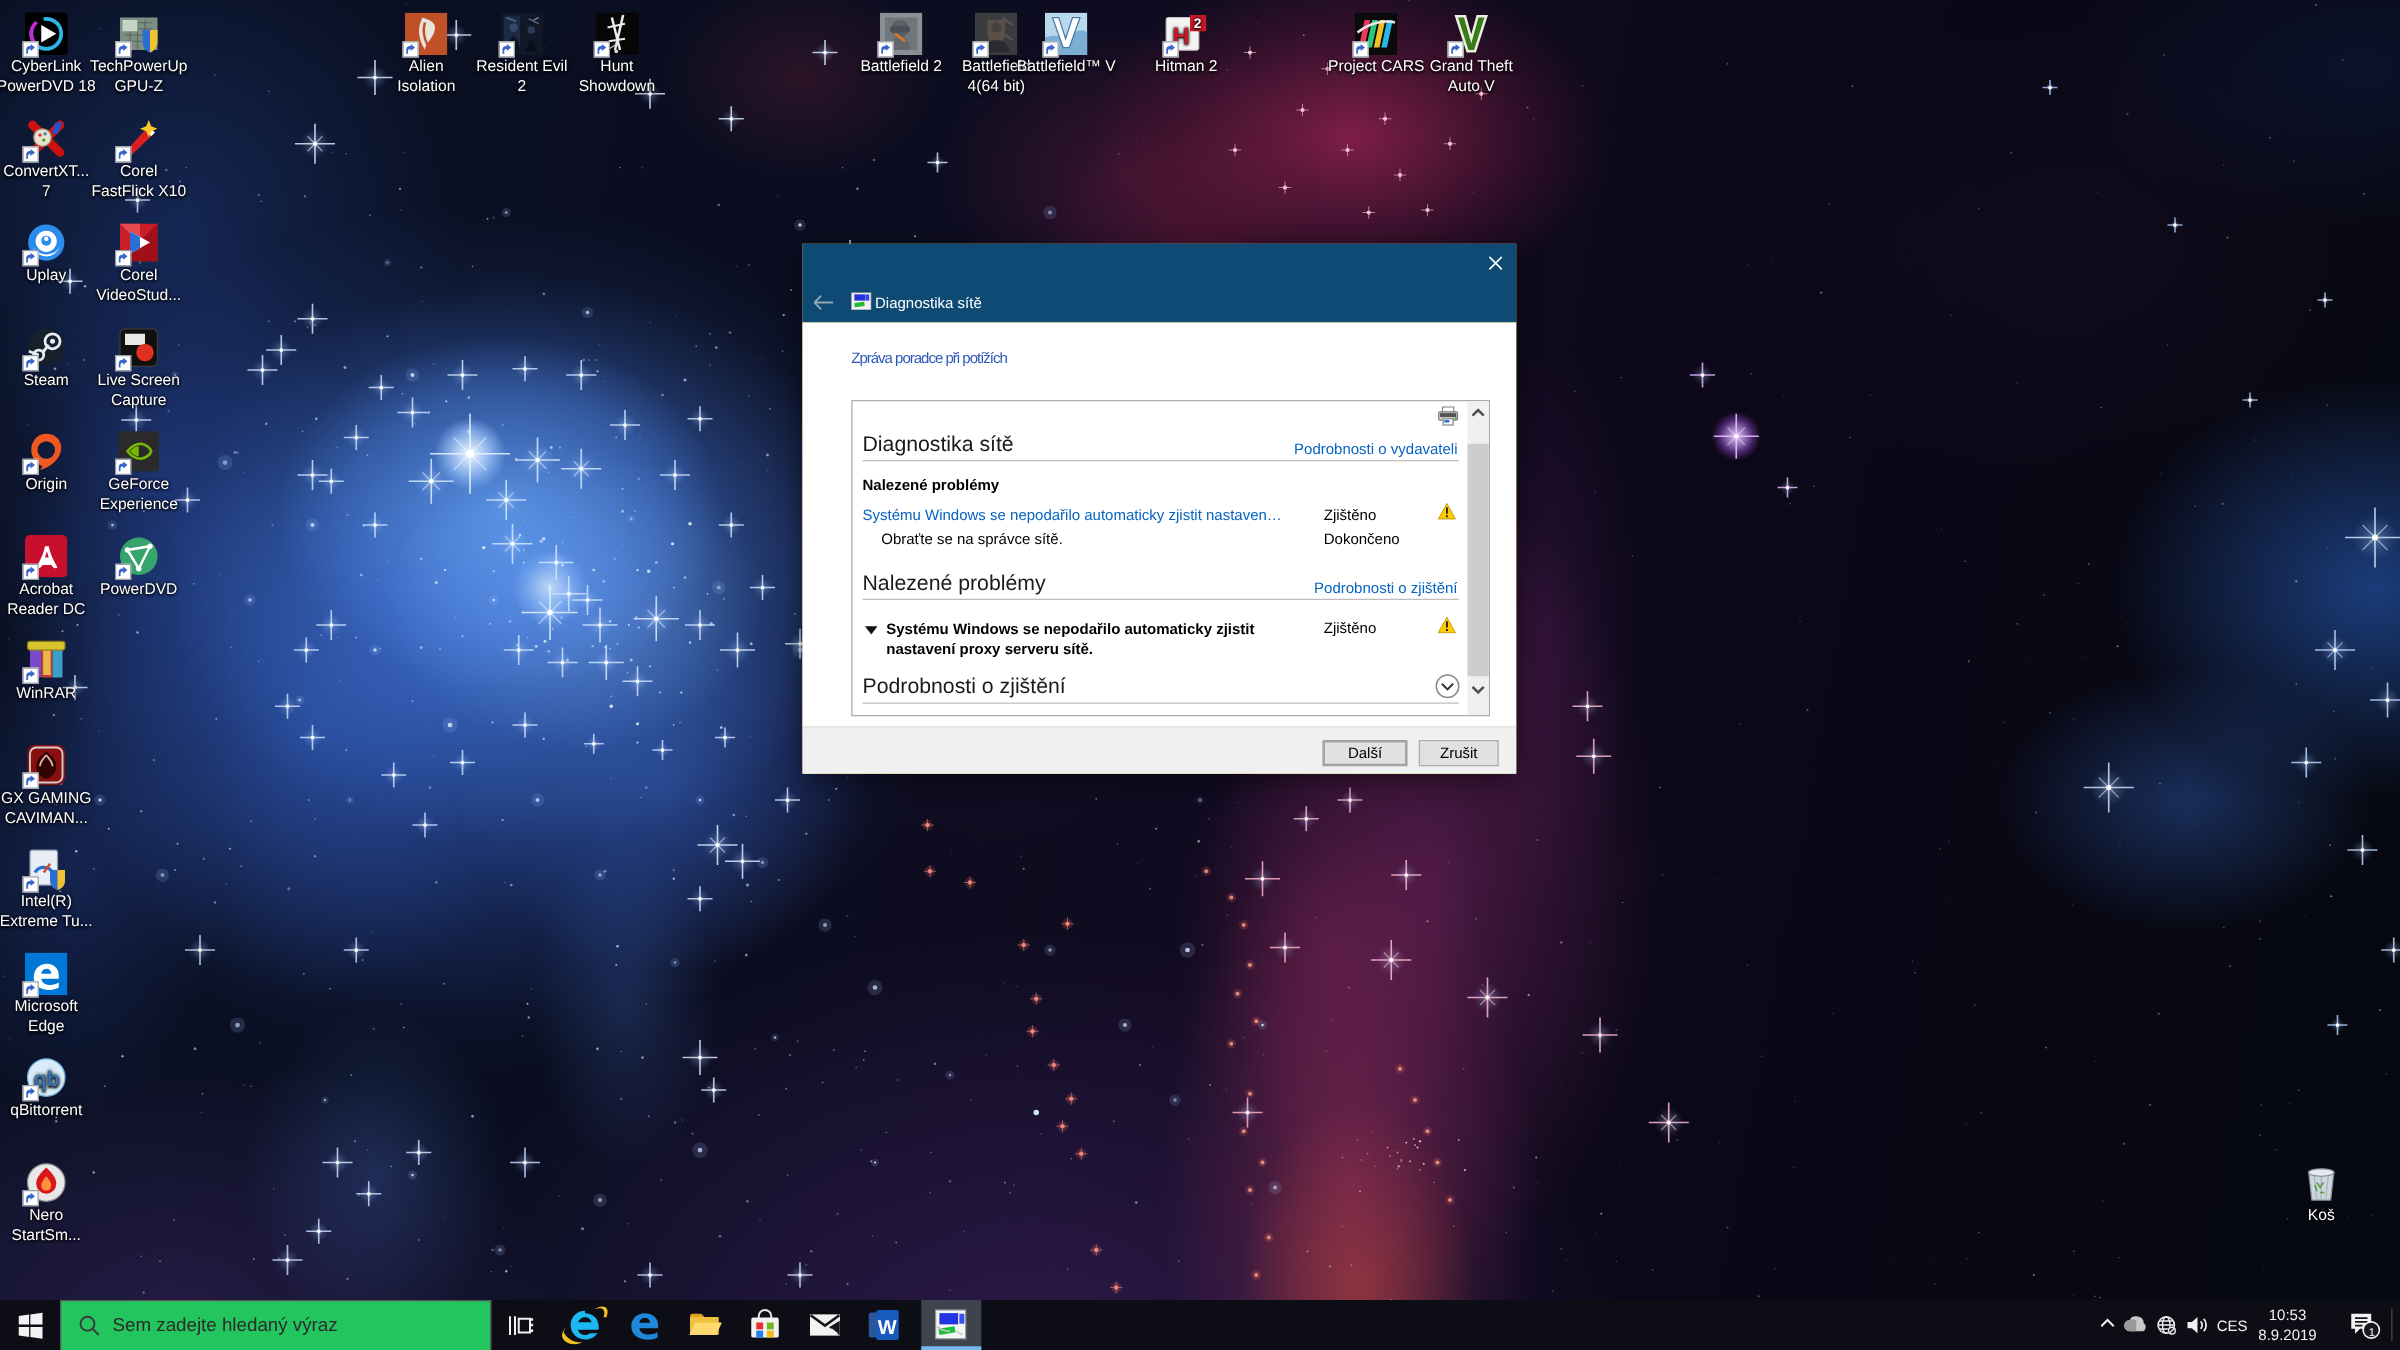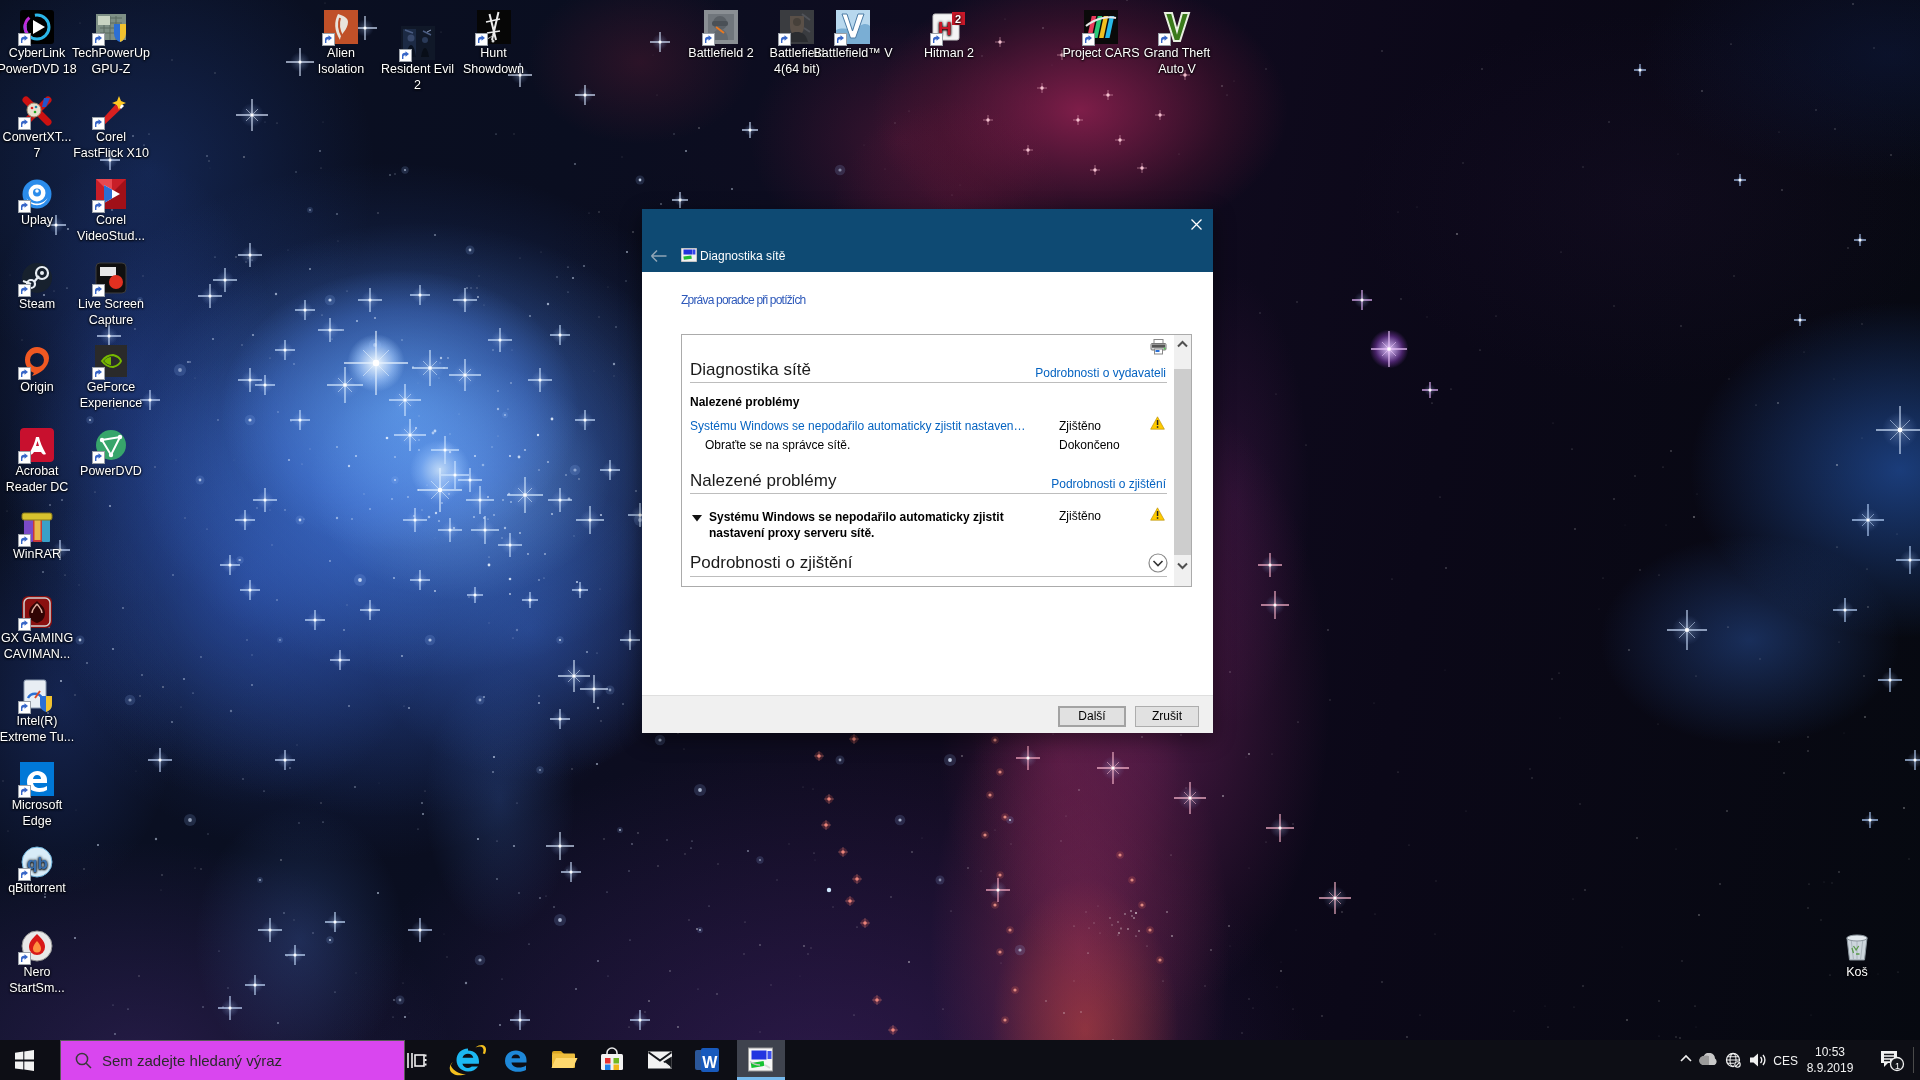--- a/index.html
+++ b/index.html
@@ -39,21 +39,21 @@
  radial-gradient(ellipse 620px 430px at 820px 1090px, rgba(95,50,148,0.36), rgba(95,50,148,0) 80%),
  linear-gradient(100deg, #0a1124 0%, #0a0e20 28%, #110b20 52%, #0b0818 72%, #060910 100%);}
 .stars{position:absolute;left:0;top:0}
 
 .di{position:absolute;width:90px;margin-left:-45px;text-align:center;color:#fff;font-size:12.5px;line-height:16px;text-shadow:0 1px 2px #000,0 0 3px #000}
 .di .ib{position:relative;width:34px;height:34px;margin:0 auto 1px}
 .di .ib>svg,.di .ib>div{position:absolute;left:0;top:0}
 .arr{position:absolute;left:-2px;bottom:-2px;width:13px;height:13px;background:#fff;border:1px solid #9aa0a8;display:flex;align-items:center;justify-content:center}
 .arr svg{display:block}
 
-#dlg{position:absolute;left:642px;top:209px;width:571px;height:524px;background:#fde047;box-shadow:0 6px 20px rgba(0,0,0,0.45)}
+#dlg{position:absolute;left:642px;top:195px;width:571px;height:424px;background:#fde047;box-shadow:0 6px 20px rgba(0,0,0,0.45)}
 #dlg .hd{position:absolute;left:0;top:0;right:0;height:63px;background:#0e4a73}
 #dlg .hd .x{position:absolute;right:10px;top:9px;color:#fff;font-size:17px;line-height:17px}
 #dlg .hd .back{position:absolute;left:9px;top:40px;color:#9fb4c3;font-size:19px;line-height:19px}
 #dlg .hd .ttl{position:absolute;left:58px;top:40px;color:#fff;font-size:12px}
 #dlg .body{position:absolute;left:0;top:63px;right:0;bottom:38px;background:#fff}
 #dlg .t1{position:absolute;left:39px;top:85px;font-size:12px;letter-spacing:-0.8px;color:#2e59ba;line-height:1}
 #dlg .box{position:absolute;left:39px;top:125px;width:511px;height:253px;border:1px solid #ababab}
 #dlg .ft{position:absolute;left:0;bottom:0;right:0;height:38px;background:#f0f0f0;border-top:1px solid #dfdfdf}
 .btn{position:absolute;top:10px;height:21px;font-size:12px;text-align:center;line-height:19px;background:#e1e1e1;border:1px solid #adadad;color:#000}
 #bD{left:416px;width:68px;border:2px solid #a3a3a3;line-height:17px}
@@ -61,21 +61,21 @@
 
 .bc{position:absolute;font-size:12px;color:#000}
 .lnk{color:#0563c1}
 .sec{font-size:17px;color:#1a1a1a}
 .rule{position:absolute;height:1px;background:#bdbdbd}
 
 #sb{position:absolute;right:0;top:0;width:17px;height:100%;background:#f0f0f0}
 #sb .th{position:absolute;left:0;top:34px;width:17px;height:186px;background:#cdcdcd}
 
 #tb{position:absolute;left:0;top:1040px;width:1920px;height:40px;background:#0d0e15;color:#fff}
-#tb .sch{position:absolute;left:60px;top:0;width:345px;height:40px;background:#d946ef;border:1px solid #5a5a5a;border-bottom:none}
+#tb .sch{position:absolute;left:48px;top:0;width:345px;height:40px;background:#22c55e;border:1px solid #5a5a5a;border-bottom:none}
 #tb .sch span{position:absolute;left:41px;top:11px;color:#2b2b2b;font-size:15px}
 .tbi{position:absolute;top:0;width:48px;height:40px;display:flex;align-items:center;justify-content:center}
 #tray{position:absolute;right:0;top:0;height:40px;color:#fff}
 </style></head><body>
 <div id="desk">
  <div id="neb"></div>
  <svg class="stars" width="1920" height="1080" viewBox="0 0 1920 1080">
       <defs>
         <radialGradient id="g">
           <stop offset="0%" stop-color="#ffffff" stop-opacity="0.9"></stop>
@@ -1582,21 +1582,21 @@
             <path d="M16 8c-2 6-1 12 2 18" stroke="#c05028" stroke-width="2" fill="none"></path>
           </svg></div>
         <span class="arr">
           <svg width="9" height="9" viewBox="0 0 9 9">
             <path d="M1 8V4.5C1 2.5 2.5 1.5 4.5 1.8L4.5 0.2 8 3 4.5 5.8 4.5 4.2C3 4 2.4 4.8 2.4 6V8Z" fill="#3766c8"></path>
           </svg>
         </span>
       </div>
       <div class="lb">Alien<br>Isolation</div>
     </div>
-<div class="di" style="left:417.5px;top:26px">
+<div class="di" style="left:417.5px;top:10px">
       <div class="ib">
         <div style="width:34px;height:34px;border-radius:0px;position:relative;overflow:hidden"><svg width="34" height="34">
             <rect width="34" height="34" fill="#101828"></rect>
             <rect x="2" y="3" width="13" height="28" fill="#1c2a44"></rect>
             <circle cx="10" cy="12" r="3.5" fill="#38486a"></circle>
             <path d="M5 31c1-8 3-12 5-12s4 4 5 12z" fill="#0a1220"></path>
             <circle cx="24" cy="14" r="3" fill="#2a3a58"></circle>
             <path d="M20 31c1-6 2.5-9 4-9s3 3 4 9z" fill="#080e18"></path>
             <path d="M4 4l8 3M22 5l8 4" stroke="#4a5c82" stroke-width="1.5"></path>
             <path d="M26 6l4-2" stroke="#8899bb" stroke-width="1"></path>

